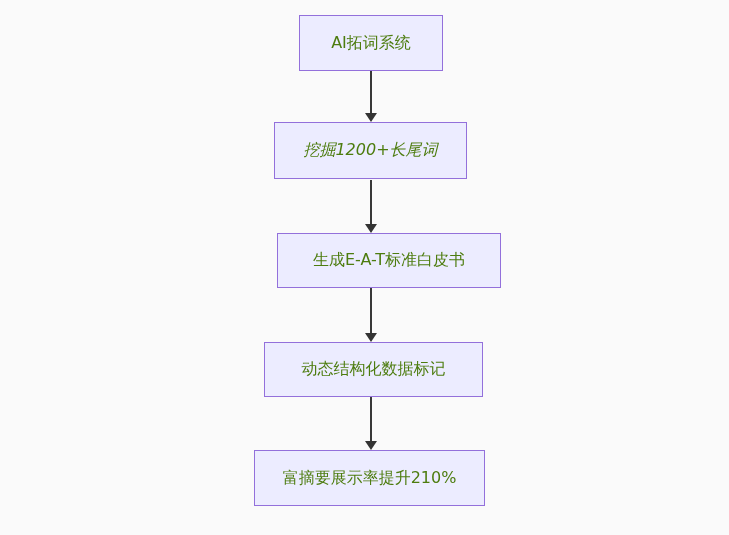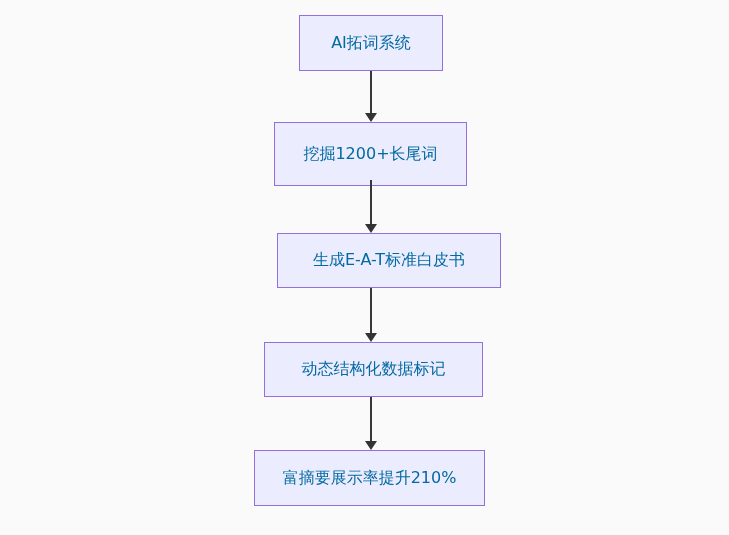--- a/index.html
+++ b/index.html
@@ -16,30 +16,30 @@
     width: 729px;
     height: 535px;
     background: #fafafa;
     overflow: hidden;
   }
   .node {
     position: absolute;
     box-sizing: border-box;
     background: #ECECFF;
     border: 1px solid #9370DB;
-    color: #0369a1;
+    color: #4d7c0f;
     font-size: 16px;
     display: flex;
     align-items: center;
     justify-content: center;
     white-space: nowrap;
     text-align: left;
   }
   .n1 { left: 299px; top: 15px;  width: 144px; height: 56px; }
-  .n2 { left: 274px; top: 122px; width: 193px; height: 64px; }
+  .n2 { left: 274px; top: 122px; width: 193px; height: 57px; font-style: italic; }
   .n3 { left: 277px; top: 233px; width: 224px; height: 55px; }
   .n4 { left: 264px; top: 342px; width: 219px; height: 55px; }
   .n5 { left: 254px; top: 450px; width: 231px; height: 56px; }
 
   .edge {
     position: absolute;
     left: 365px;        
     width: 12px;
   }
   .e1 { top: 71px;  height: 51px; }

